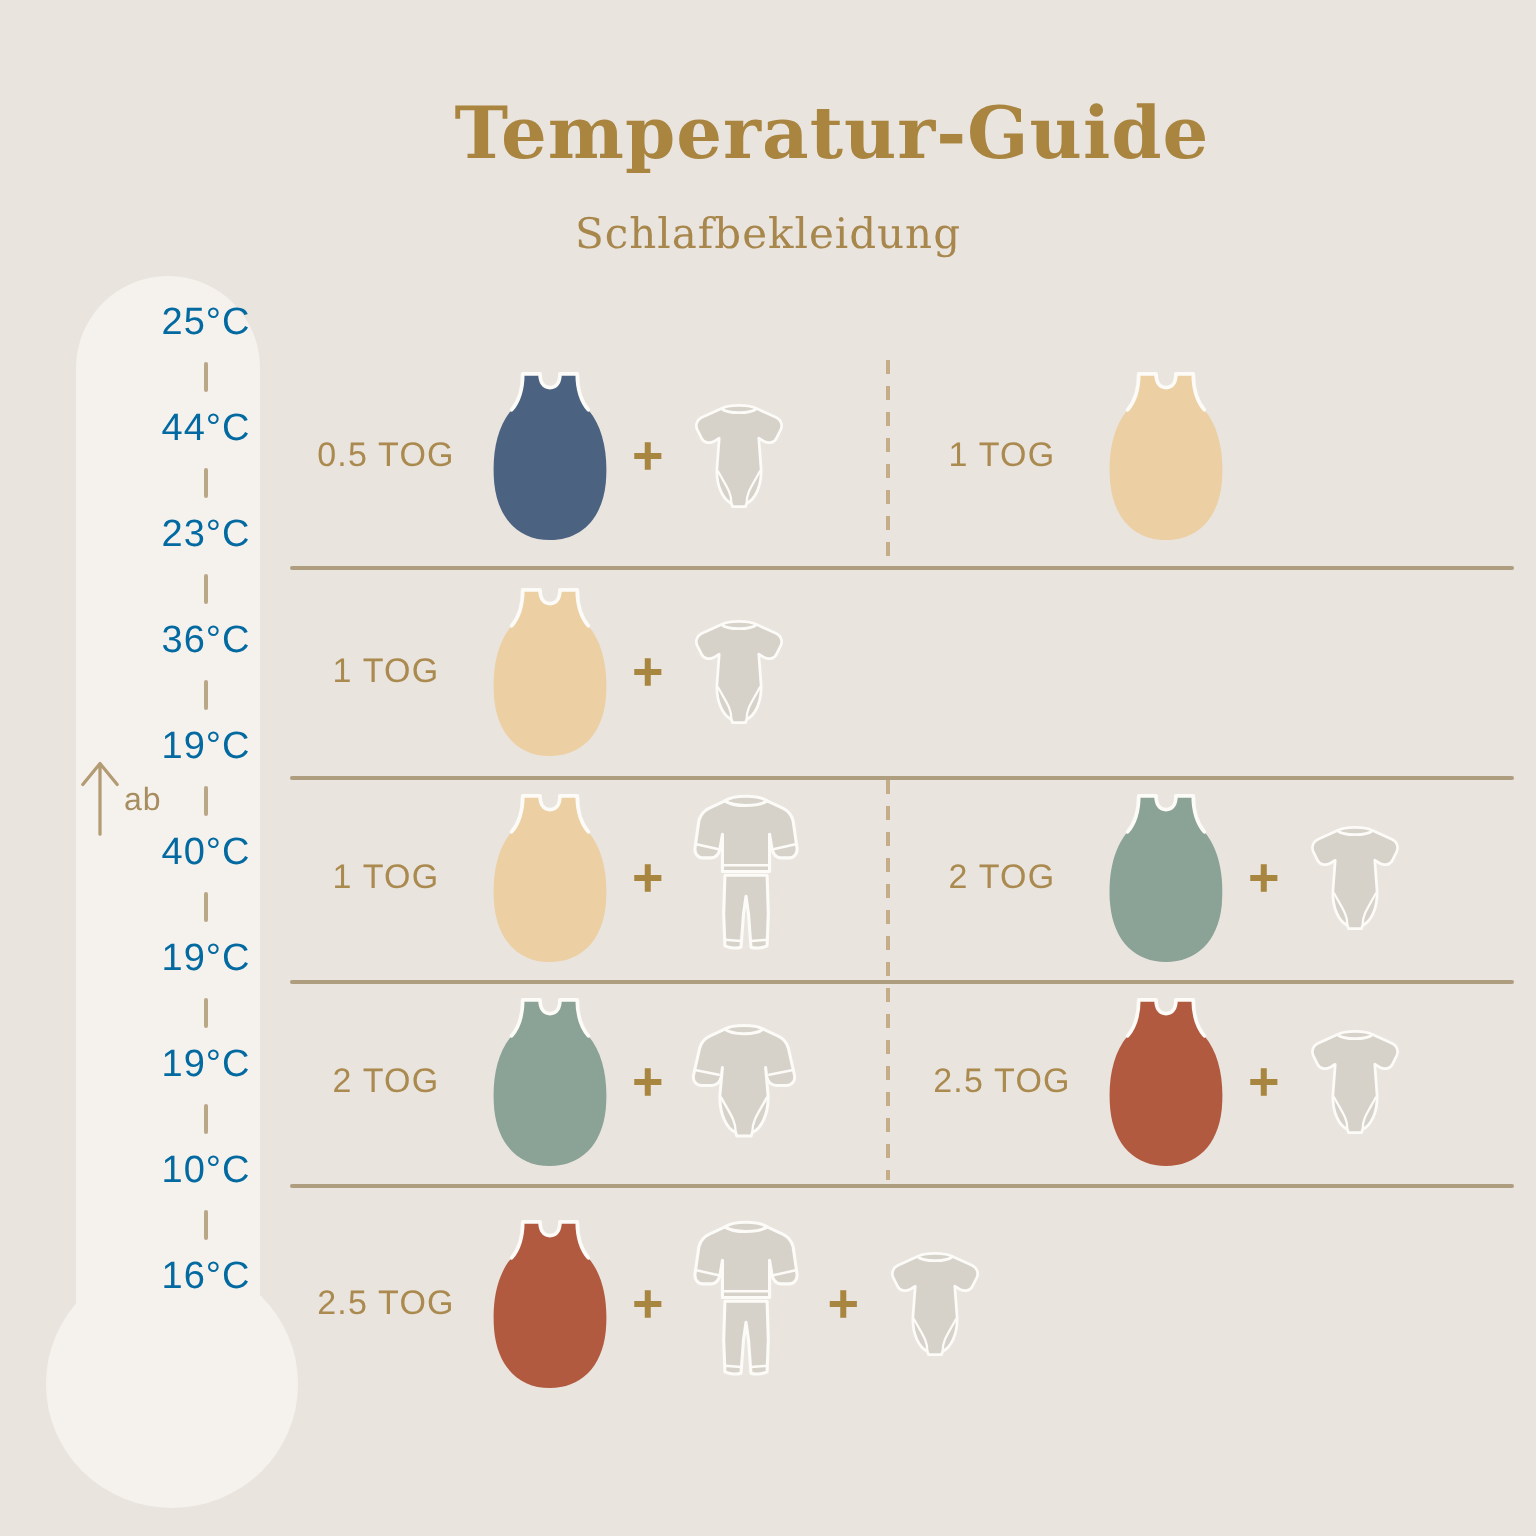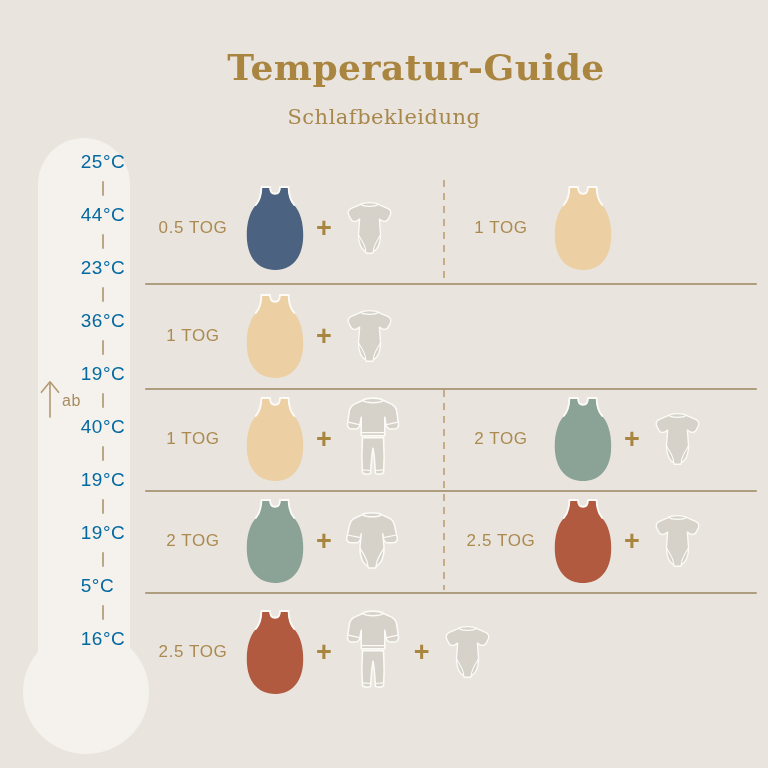--- a/index.html
+++ b/index.html
@@ -107,21 +107,21 @@
         <div class="temp">36°C</div>
         <div class="tick"></div>
         <div class="temp">19°C</div>
         <div class="tick"></div>
         <div class="temp">40°C</div>
         <div class="tick"></div>
         <div class="temp">19°C</div>
         <div class="tick"></div>
         <div class="temp">19°C</div>
         <div class="tick"></div>
-        <div class="temp">5°C</div>
+        <div class="temp">10°C</div>
         <div class="tick"></div>
         <div class="temp">16°C</div>
       </div>
   </div>
 
   <div class="hline" style="top:283px"></div>
   <div class="hline" style="top:388px"></div>
   <div class="hline" style="top:490px"></div>
   <div class="hline" style="top:592px"></div>
 

